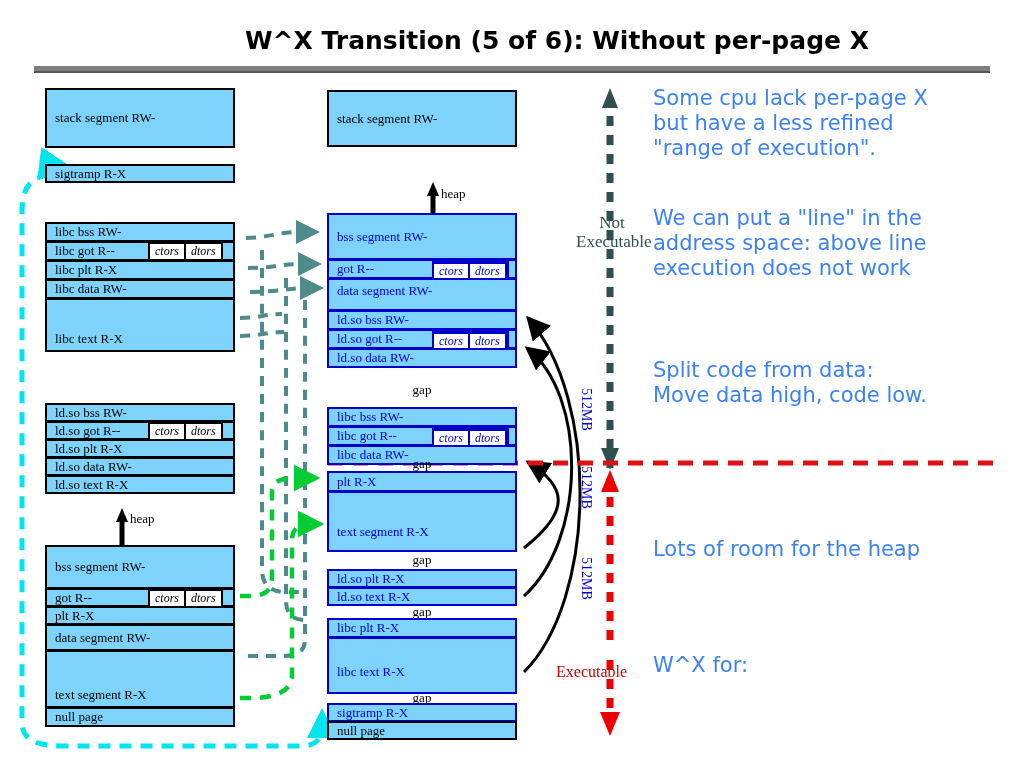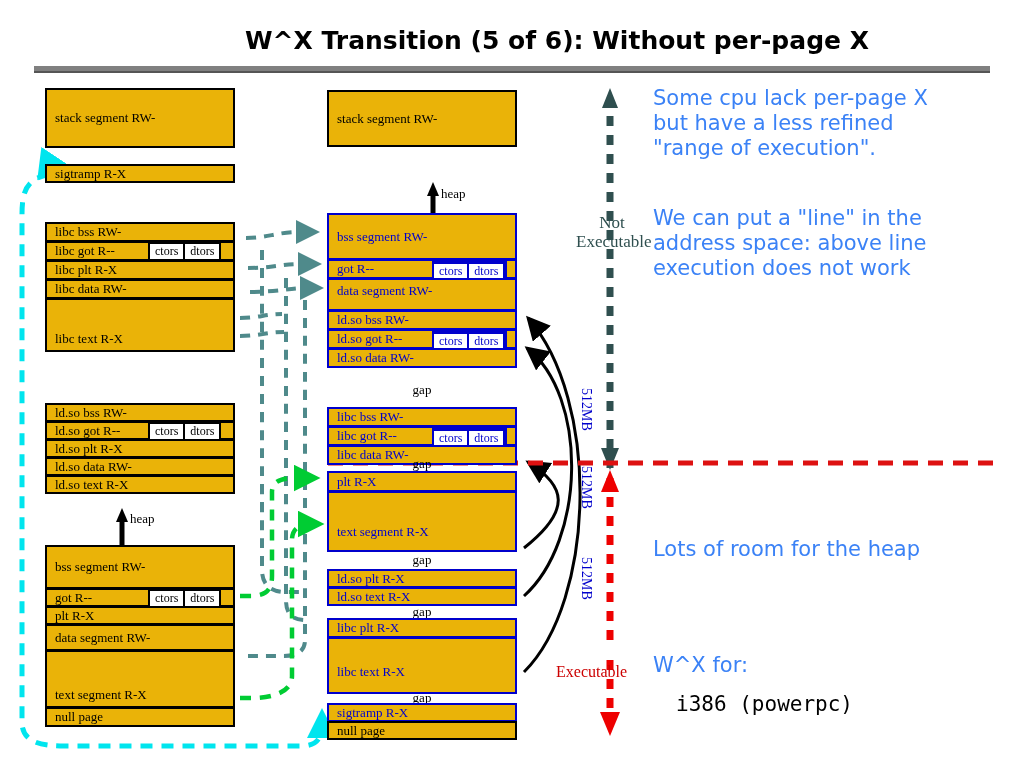--- a/index.html
+++ b/index.html
@@ -14,33 +14,33 @@
     position:absolute;left:0;top:26px;width:1024px;text-align:center;
     font-family:"DejaVu Sans", sans-serif;font-weight:bold;font-size:25px;
     color:#000;letter-spacing:0px;margin-left:45px;
   }
   #title-rule{
     position:absolute;left:34px;top:66px;width:956px;height:5px;
     background:#808080;border-bottom:2px solid #555;
   }
 
   
-  .seg{position:absolute;box-sizing:border-box;background:#eab308;}
+  .seg{position:absolute;box-sizing:border-box;background:#7dd3fc;}
   .blk{border:2px solid #000;}
   .blu{border:2px solid #0000cc;}
   .seg .lbl{
     position:absolute;left:8px;white-space:nowrap;
     font-family:"Liberation Serif", serif;font-size:13px;color:#000;
   }
   .blu .lbl{color:#0000cc;}
   .seg .lbl.bottom{bottom:3px;}
   .seg .lbl.mid{top:50%;transform:translateY(-50%);}
   .seg .lbl.top{top:2px;}
 
-  .cd{position:absolute;display:flex;box-sizing:border-box;}
+  .cd{position:absolute;display:flex;box-sizing:border-box;font-style:italic;}
   .cd > span{
     box-sizing:border-box;border:2px solid #000;background:#fff;
     font-family:"Liberation Serif", serif;font-size:12px;color:#000;
     text-align:center;line-height:15px;padding:0 5px;margin-left:-2px;
   }
   .cd.blu > span{border-color:#0000cc;color:#0000cc;}
 
   .gap-lbl{
     position:absolute;font-family:"Liberation Serif", serif;
     font-size:13px;color:#000;text-align:center;
@@ -305,21 +305,22 @@
   <div class="mb" style="left:594px;top:557px;">512MB</div>
 
   <div class="rtxt" style="left:653px;top:86px;width:360px;white-space:pre-line;">Some cpu lack per-page X
 but have a less refined
 "range of execution".</div>
 
   <div class="rtxt" style="left:653px;top:206px;width:360px;white-space:pre-line;">We can put a "line" in the
 address space: above line
 execution does not work</div>
 
+  <div class="rtxt" style="left:653px;top:358px;width:360px;white-space:pre-line;">Split code from data:
+Move data high, code low.</div>
 
 
   <div class="rtxt" style="left:653px;top:653px;width:360px;white-space:pre-line;">W^X for:</div>
 
   <div class="rtxt" style="left:653px;top:537px;width:370px;white-space:pre-line;">Lots of room for the heap</div>
 
-  <div class="mono-note" style="left:676px;top:692px;">i386  (powerpc)</div>
 
 </div>
 
 </body></html>

